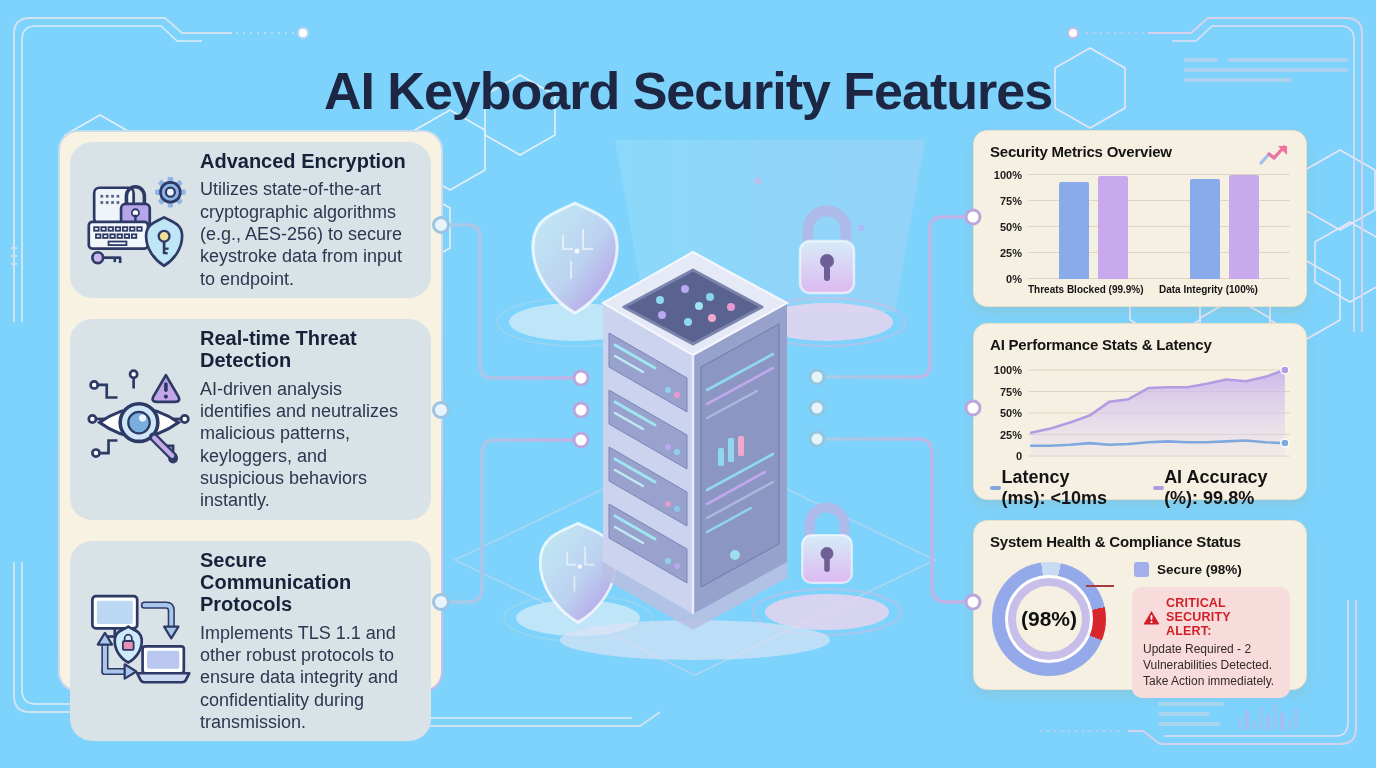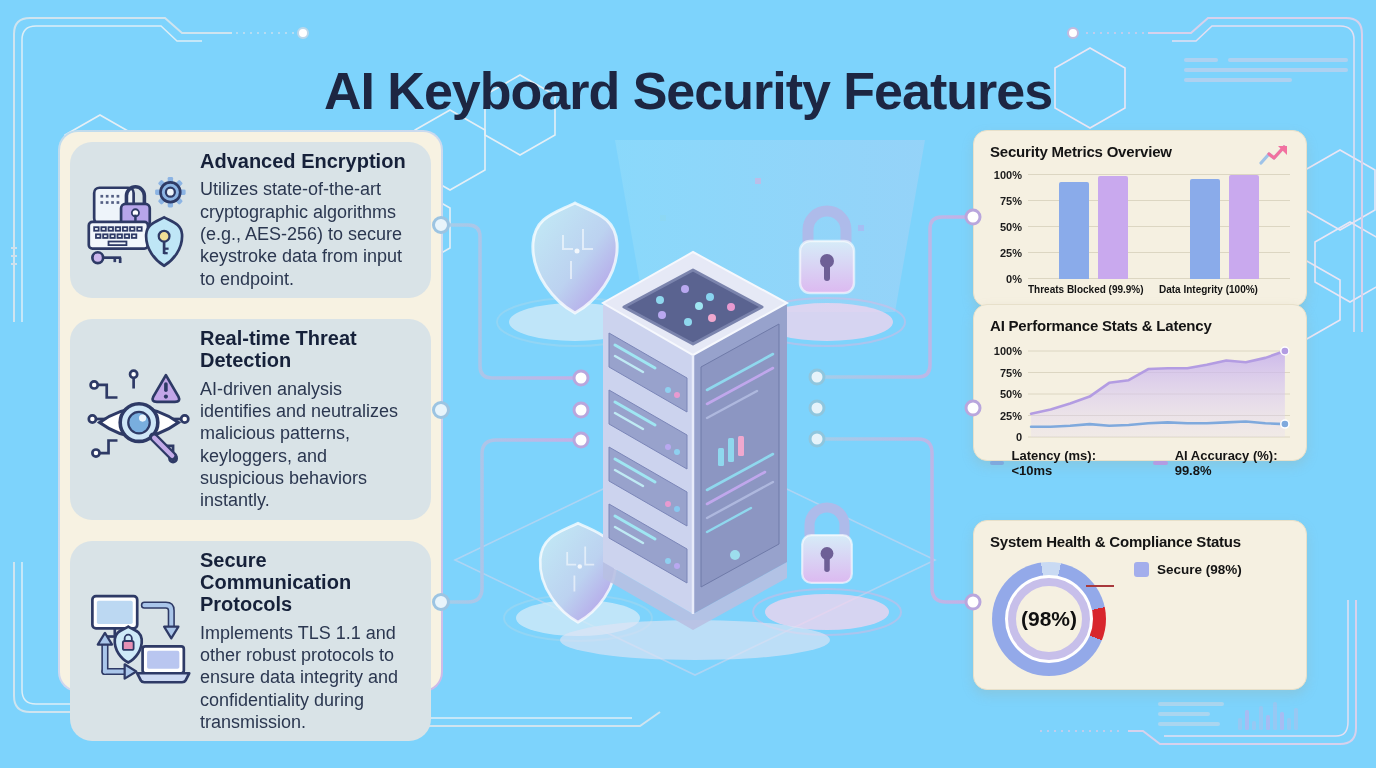--- a/index.html
+++ b/index.html
@@ -42,21 +42,21 @@
   .bar-group{display:flex;align-items:flex-end;gap:9px;height:100%;}
   .bar{width:30px;border-radius:2px 2px 0 0;}
   .bar-xlabels{display:flex;margin-left:38px;margin-top:5px;}
   .bar-xlabel{flex:1;font-size:10px;font-weight:600;color:#131313;}
 
   
   .line-row{display:flex;margin-top:10px;}
   .line-plot{flex:1;position:relative;height:96px;}
   .line-plot svg{position:absolute;inset:0;width:100%;height:100%;}
   .legend-row{display:flex;justify-content:center;gap:38px;margin-top:8px;padding-bottom:2px;}
-  .legend-item{display:flex;align-items:center;gap:7px;font-size:13px;font-weight:600;color:#141414;}
+  .legend-item{display:flex;align-items:center;font-size:18px;font-weight:600;color:#141414;}
   .legend-dash{width:18px;height:4px;border-radius:2px;}
 
   
   .health-row{display:flex;margin-top:8px;align-items:flex-start;}
   .donut-box{position:relative;width:128px;min-width:128px;height:122px;}
   .donut{position:absolute;left:2px;top:4px;width:114px;height:114px;border-radius:50%;}
   .donut-hole{position:absolute;inset:16px;border-radius:50%;background:#f5f0e1;
     border:8px solid #c7bfea;box-shadow:0 0 0 3px #ffffff;box-sizing:border-box;
     display:flex;align-items:center;justify-content:center;}
   .donut-center{font-size:21px;font-weight:700;color:#101010;}
@@ -360,21 +360,21 @@
             </div>
           </div>
       </div>
     </div>
     <div class="bar-xlabels">
         <div class="bar-xlabel">Threats Blocked (99.9%)</div>
         <div class="bar-xlabel">Data Integrity (100%)</div>
       </div>
   </div>
 
-  <div class="panel" style="top:304px;height:157px;">
+  <div class="panel" style="top:323px;height:177px;">
     <div class="panel-title">AI Performance Stats &amp; Latency</div>
     <div class="line-row">
       <div class="y-axis" style="height:96px;">
           <div class="ytick" style="bottom: -3px;">0</div>
           <div class="ytick" style="bottom: 18.5px;">25%</div>
           <div class="ytick" style="bottom: 40px;">50%</div>
           <div class="ytick" style="bottom: 61.5px;">75%</div>
           <div class="ytick" style="bottom: 83px;">100%</div>
         </div>
       <div class="line-plot">
@@ -421,20 +421,33 @@
         <div class="donut" id="donut" style="background: conic-gradient(from -8deg, rgb(201, 218, 243) 0deg, rgb(201, 218, 243) 20deg, rgb(147, 169, 233) 20deg, rgb(147, 169, 233) 86deg, rgb(216, 38, 44) 86deg, rgb(216, 38, 44) 120deg, rgb(147, 169, 233) 120deg, rgb(147, 169, 233) 360deg);">
           <div class="donut-hole">
             <span class="donut-center">(98%)</span>
           </div>
         </div>
       </div>
       <div class="health-right">
         <div class="health-legend">
           <span class="legend-swatch" id="donutSwatch" style="background: rgb(163, 174, 236);"></span>
           <span>Secure (98%)</span>
+        </div>
+        <div class="alert-box">
+          <div class="alert-title">
+            <span>
+              <svg width="17" height="15" viewBox="0 0 17 15">
+                <path d="M8.5,1 L16,13.4 Q16.6,14.5 15.2,14.5 H1.8 Q0.4,14.5 1,13.4 Z" fill="#d21f26"></path>
+                <rect x="7.6" y="5" width="1.8" height="5" rx=".9" fill="#ffffff"></rect>
+                <circle cx="8.5" cy="12" r="1.1" fill="#ffffff"></circle>
+              </svg>
+            </span>
+            <span>CRITICAL SECURITY ALERT:</span>
+          </div>
+          <div class="alert-body">Update Required - 2 Vulnerabilities Detected. Take Action immediately.</div>
         </div>
       </div>
     </div>
     <div class="alert-connector"></div>
   </div>
 
   <svg class="layer z2" viewBox="0 0 1376 768">
     <defs>
       <linearGradient id="connGrad" x1="0" y1="0" x2="1" y2="0">
         <stop offset="0" stop-color="#a4cde9"></stop>

